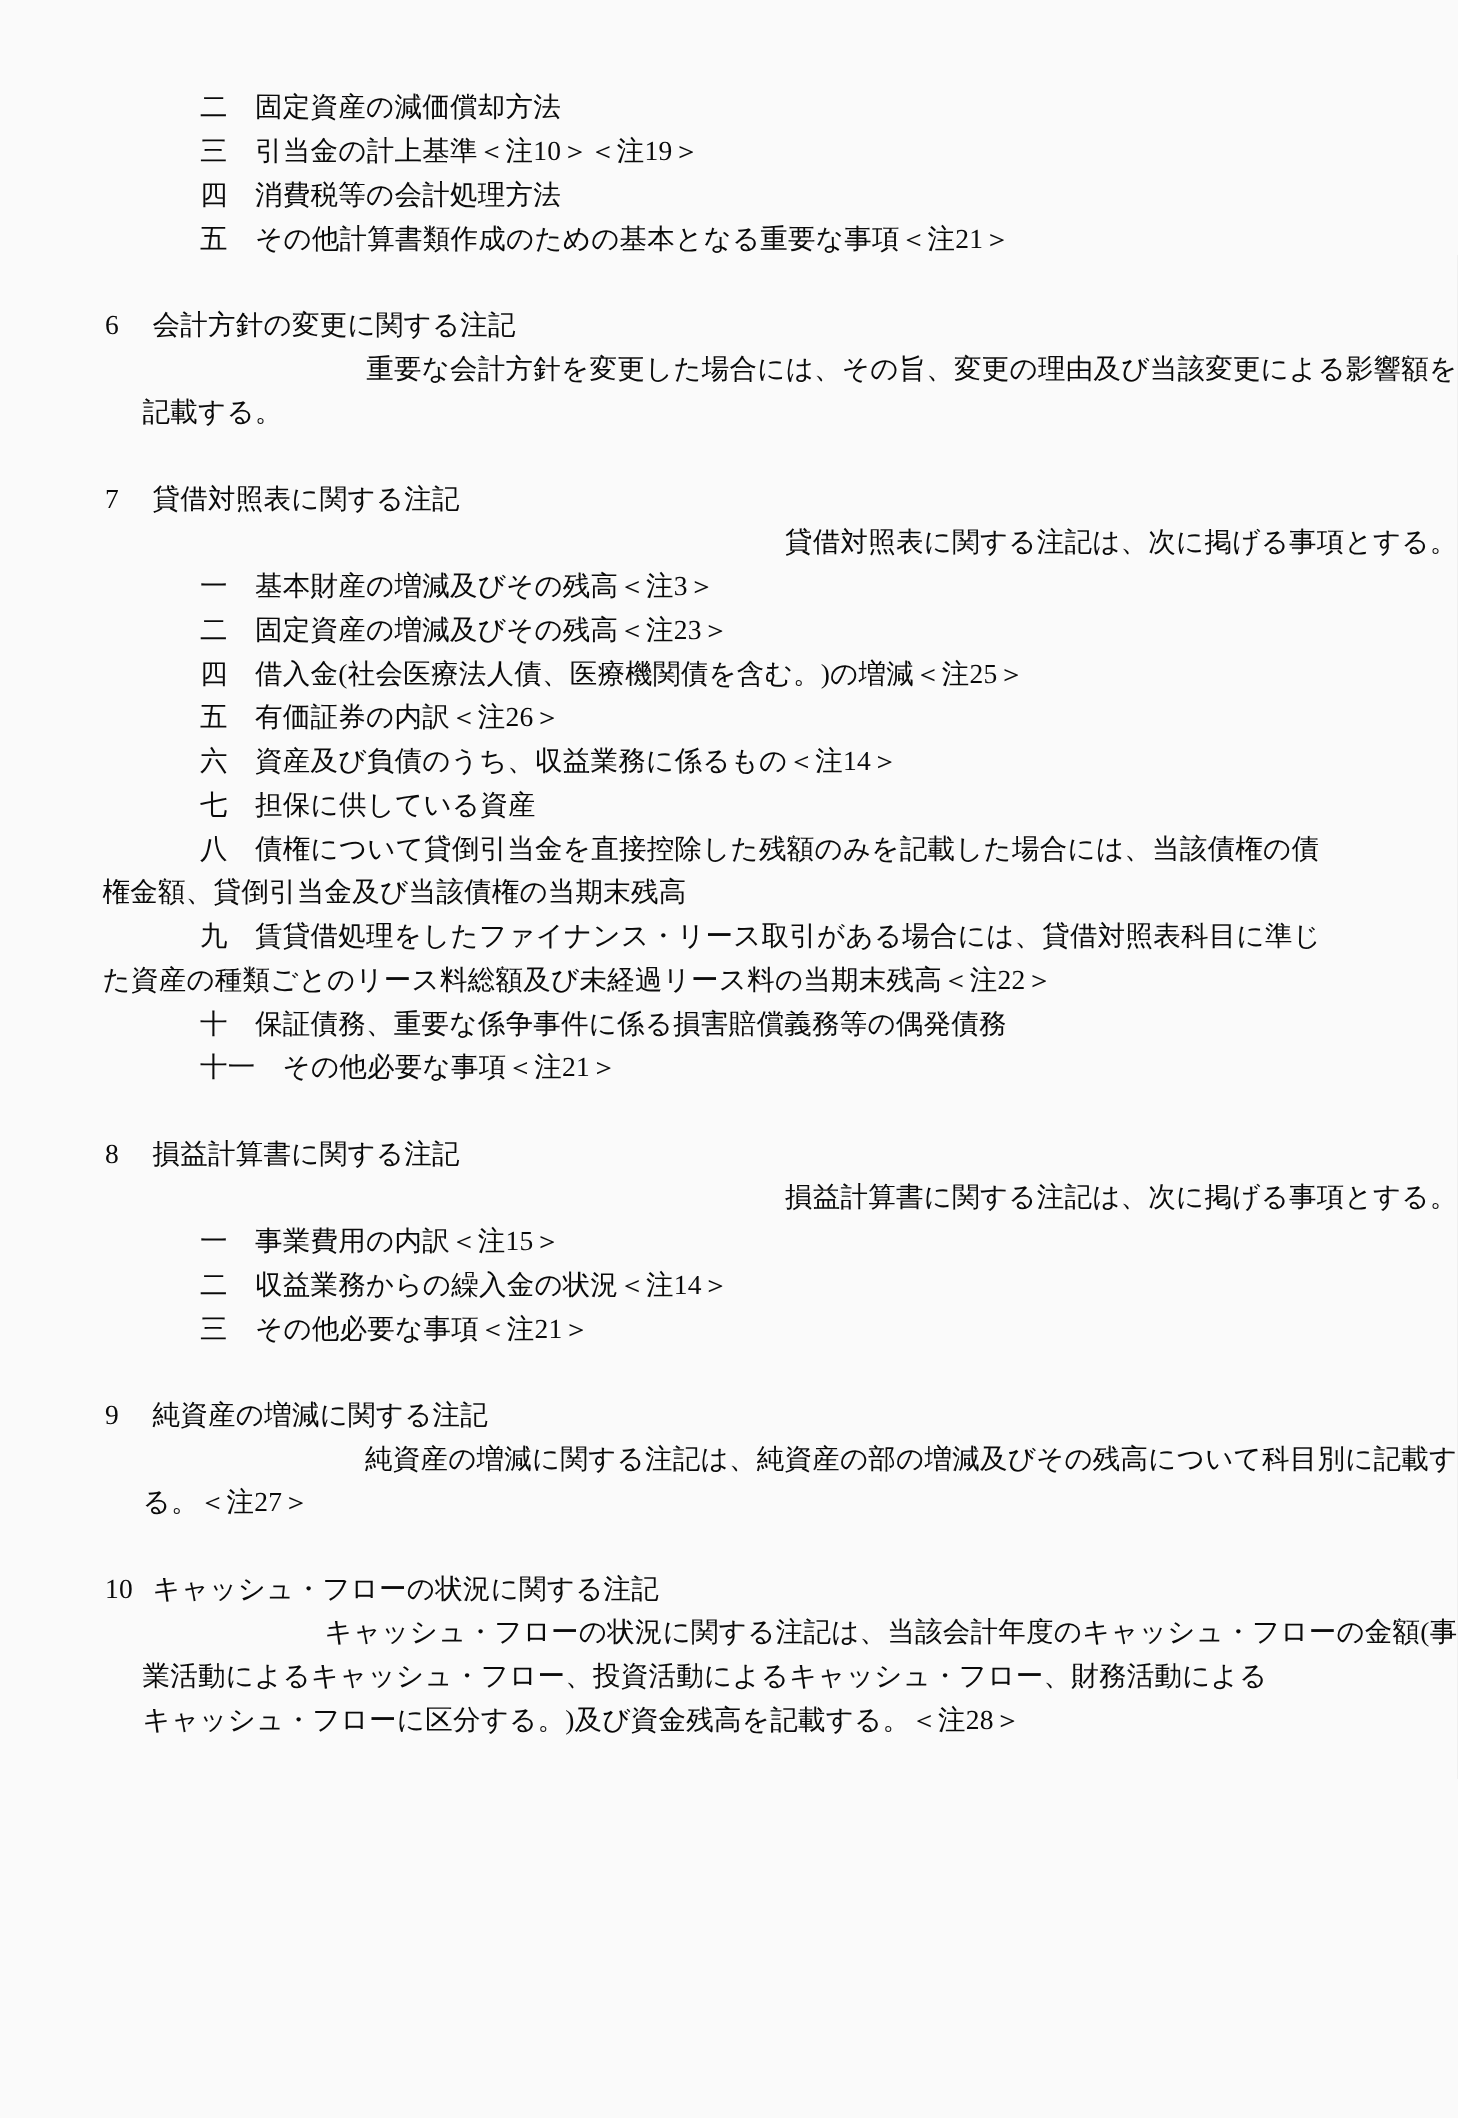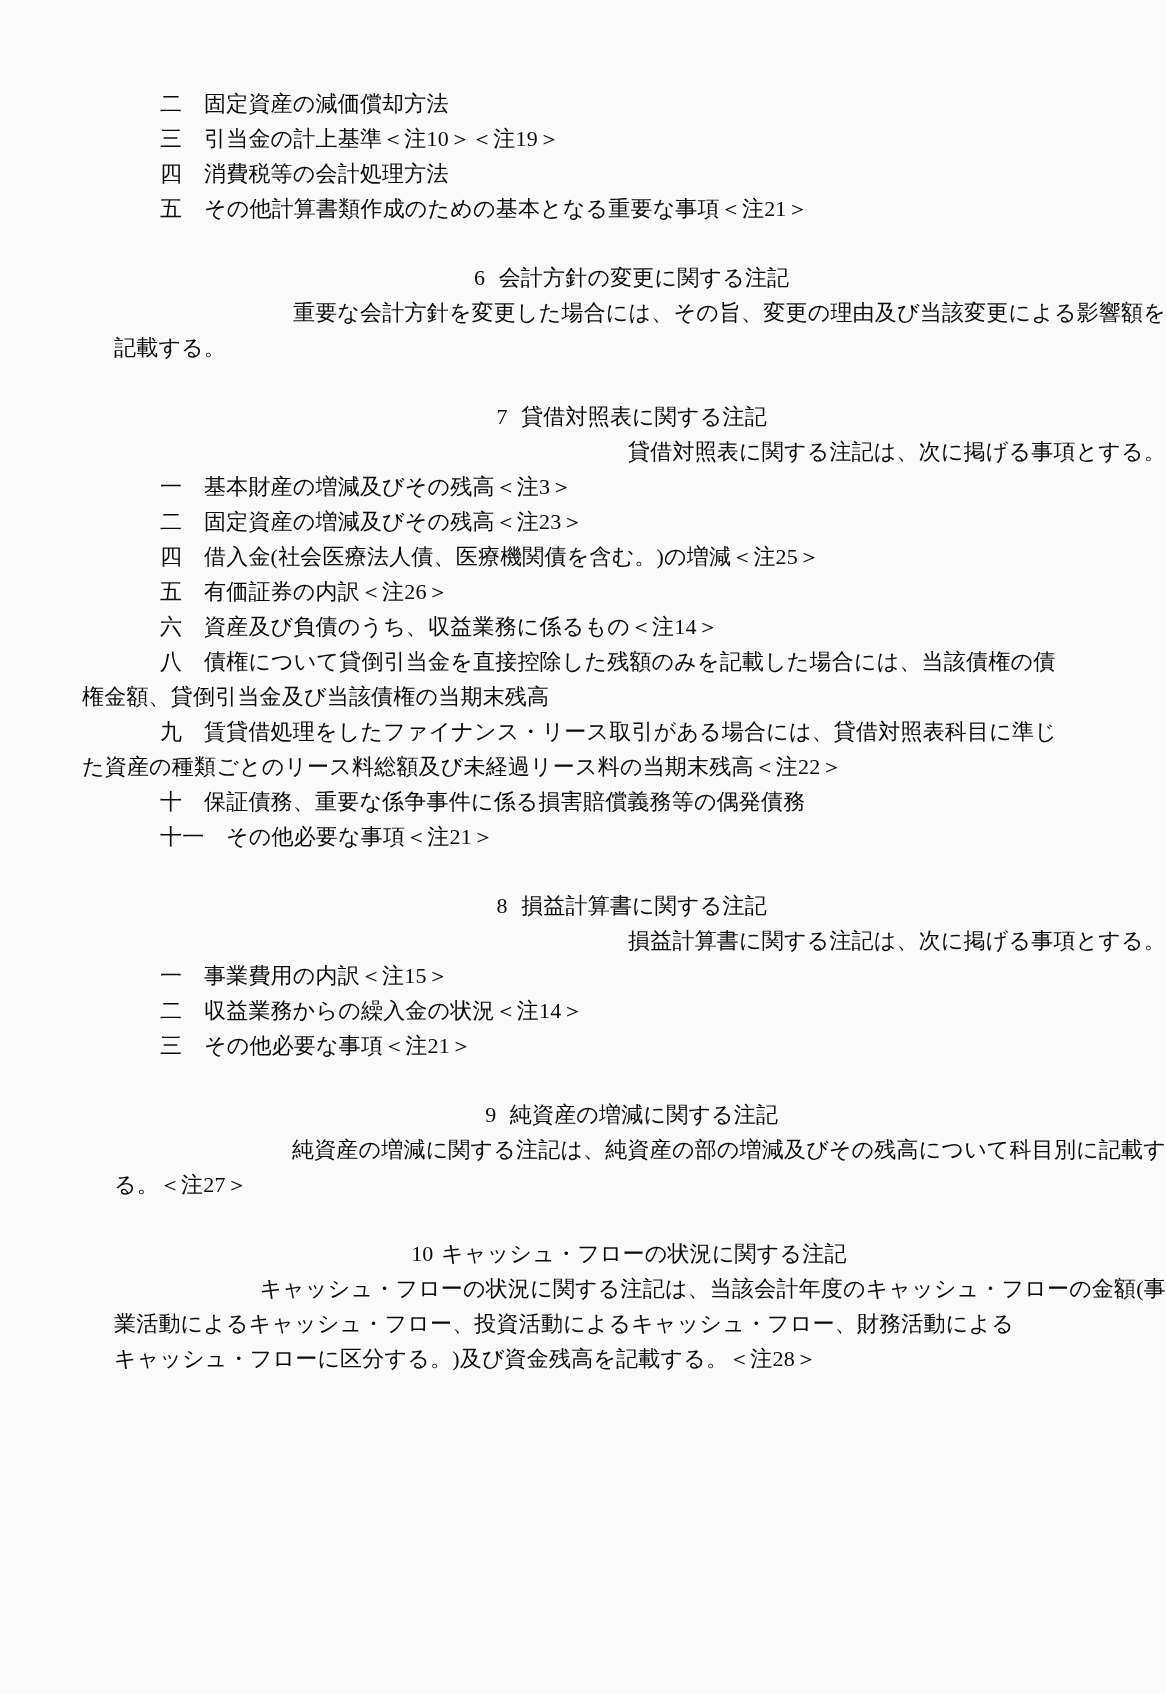--- a/index.html
+++ b/index.html
@@ -10,31 +10,31 @@
   .page {
     position: relative;
     width: 1166px;
     height: 1694px;
     margin: 0 auto;
     background: #fafafa;
     color: #0a0a0a;
     font-family: "Liberation Serif", "DejaVu Serif", serif;
     overflow: hidden;
     box-sizing: border-box;
-    padding-top: 86px;
+    padding-top: 68px;
   }
   .line {
     min-height: 35px;
     line-height: 35px;
     font-size: 22px;
     white-space: nowrap;
     letter-spacing: 0.2px;
   }
   
-  .sec      { margin-left: 84px; margin-top: 34px; text-align: center; }
+  .sec      { margin-left: 84px; margin-top: 34px; }
   
   .par1     { margin-left: 178px; text-align: right; }
   
   .par      { margin-left: 114px; }
   
   .item     { margin-left: 160px; }
   
   .itemwrap { margin-left: 82px; }
   .num-sec  { display: inline-block; width: 38px; }
   .num-item { display: inline-block; }
@@ -51,20 +51,21 @@
       <div class="line sec"><span class="num-sec">6</span><span>会計方針の変更に関する注記</span></div>
       <div class="line par1"><span>重要な会計方針を変更した場合には、その旨、変更の理由及び当該変更による影響額を</span></div>
       <div class="line par"><span>記載する。</span></div>
       <div class="line sec"><span class="num-sec">7</span><span>貸借対照表に関する注記</span></div>
       <div class="line par1"><span>貸借対照表に関する注記は、次に掲げる事項とする。</span></div>
       <div class="line item"><span class="num-item" style="width: 44px;">一</span><span>基本財産の増減及びその残高＜注3＞</span></div>
       <div class="line item"><span class="num-item" style="width: 44px;">二</span><span>固定資産の増減及びその残高＜注23＞</span></div>
       <div class="line item"><span class="num-item" style="width: 44px;">四</span><span>借入金(社会医療法人債、医療機関債を含む。)の増減＜注25＞</span></div>
       <div class="line item"><span class="num-item" style="width: 44px;">五</span><span>有価証券の内訳＜注26＞</span></div>
       <div class="line item"><span class="num-item" style="width: 44px;">六</span><span>資産及び負債のうち、収益業務に係るもの＜注14＞</span></div>
+      <div class="line item"><span class="num-item" style="width: 44px;">七</span><span>担保に供している資産</span></div>
       <div class="line item"><span class="num-item" style="width: 44px;">八</span><span>債権について貸倒引当金を直接控除した残額のみを記載した場合には、当該債権の債</span></div>
       <div class="line itemwrap"><span>権金額、貸倒引当金及び当該債権の当期末残高</span></div>
       <div class="line item"><span class="num-item" style="width: 44px;">九</span><span>賃貸借処理をしたファイナンス・リース取引がある場合には、貸借対照表科目に準じ</span></div>
       <div class="line itemwrap"><span>た資産の種類ごとのリース料総額及び未経過リース料の当期末残高＜注22＞</span></div>
       <div class="line item"><span class="num-item" style="width: 44px;">十</span><span>保証債務、重要な係争事件に係る損害賠償義務等の偶発債務</span></div>
       <div class="line item"><span class="num-item" style="width: 66px;">十一</span><span>その他必要な事項＜注21＞</span></div>
       <div class="line sec"><span class="num-sec">8</span><span>損益計算書に関する注記</span></div>
       <div class="line par1"><span>損益計算書に関する注記は、次に掲げる事項とする。</span></div>
       <div class="line item"><span class="num-item" style="width: 44px;">一</span><span>事業費用の内訳＜注15＞</span></div>
       <div class="line item"><span class="num-item" style="width: 44px;">二</span><span>収益業務からの繰入金の状況＜注14＞</span></div>

